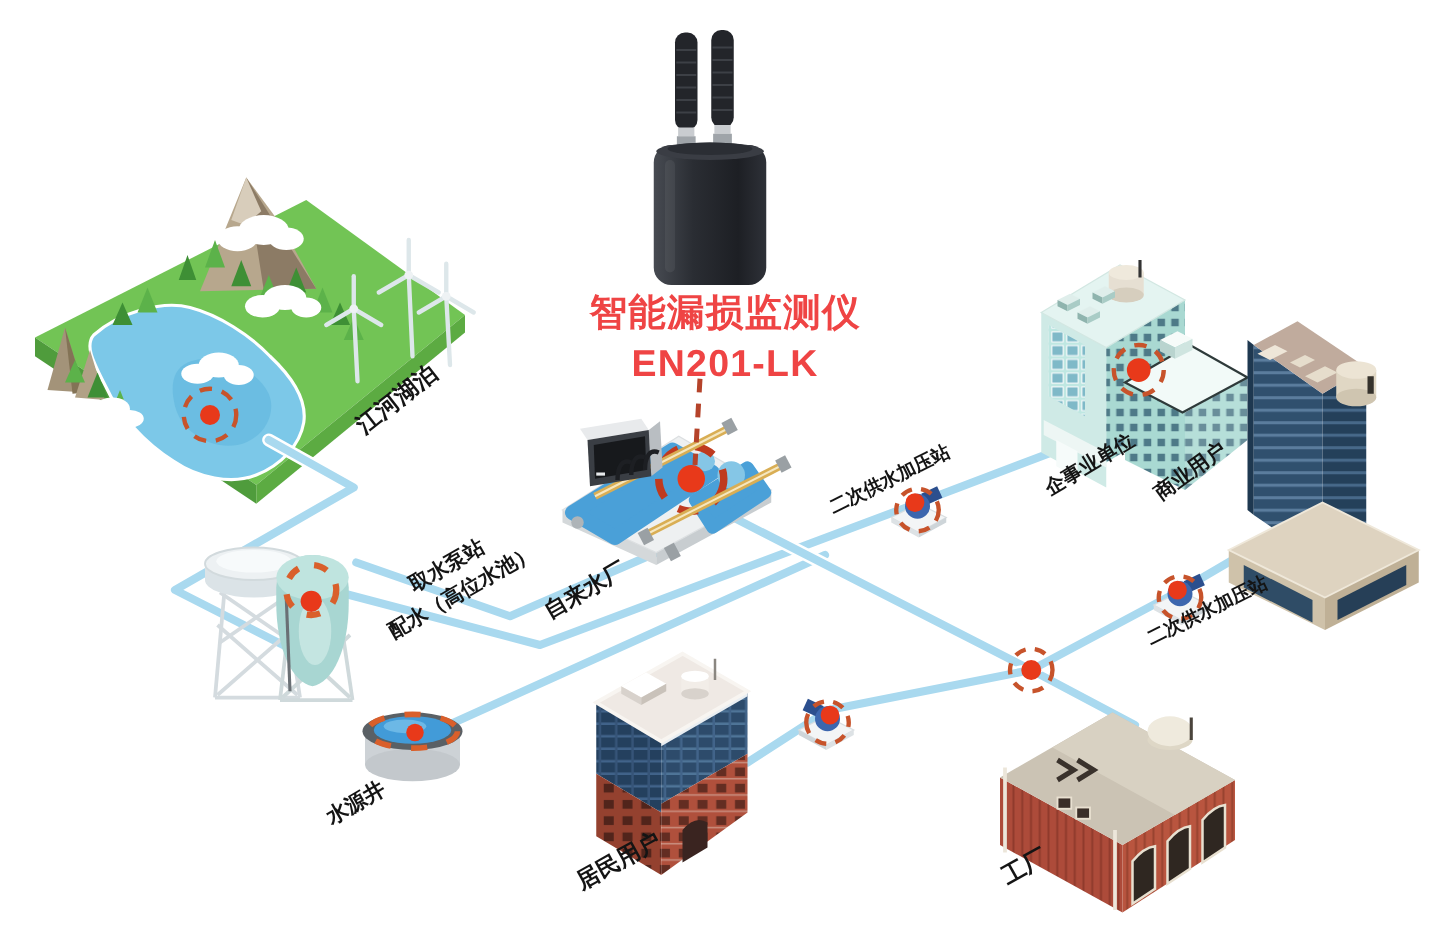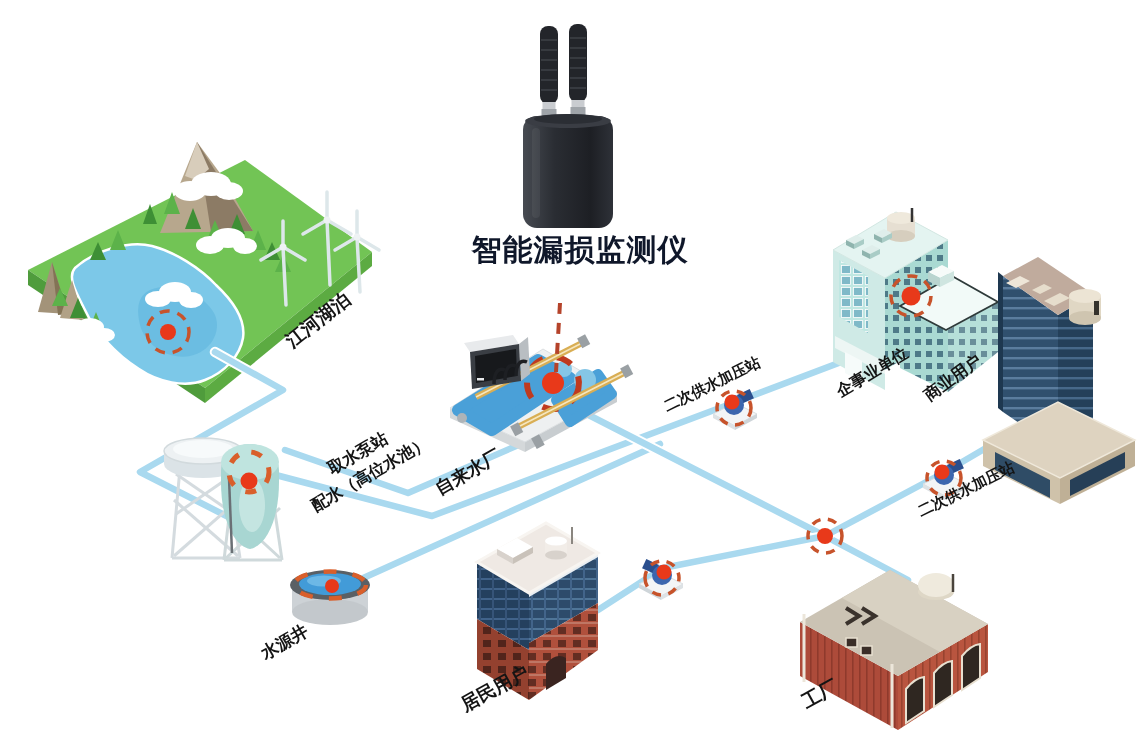--- a/index.html
+++ b/index.html
@@ -3,21 +3,21 @@
 <meta charset="utf-8">
 <style>
   html,body{margin:0;padding:0;background:#ffffff;}
   #stage{position:relative;width:1144px;height:744px;overflow:hidden;background:#ffffff;
          font-family:"Liberation Sans","DejaVu Sans",sans-serif;}
   #scene{position:absolute;left:0;top:0;}
   .label{position:absolute;font-weight:700;color:#141414;white-space:nowrap;
          transform:translate(-50%,-50%) rotate(var(--r,-30deg));line-height:1.45;}
   .label .l2{display:block;}
   .title{position:absolute;left:430px;top:230px;width:300px;text-align:center;
-         color:#0f172a;font-weight:600;}
+         color:#ef4444;font-weight:600;}
   .title .t1{font-size:30px;letter-spacing:1px;display:block;}
   .title .t2{font-size:30px;letter-spacing:1px;display:block;margin-top:4px;}
 </style>
 </head>
 <body>
 
 <div id="stage">
 
 <svg id="scene" width="1144" height="744" viewBox="0 0 1144 744">
   <defs>
@@ -399,20 +399,21 @@
       <ellipse cx="568" cy="121" rx="43" ry="7" fill="#3a3d44"></ellipse>
       <ellipse cx="568" cy="119" rx="34" ry="5" fill="#2b2e34"></ellipse>
       <rect x="532" y="128" width="8" height="90" rx="4" fill="#ffffff" opacity="0.06"></rect>
     </g>
   </g>
   <line x1="560" y1="303" x2="556" y2="372" stroke="#b5432a" stroke-width="4" stroke-dasharray="11 9"></line>
 </svg>
 
 <div class="title">
   <span class="t1">智能漏损监测仪</span>
+  <span class="t2">EN201-LK</span>
 </div>
 
 <div class="label" style="left:318px;top:320px;--r:-38deg;font-size:19px;">江河湖泊</div>
 
 <div class="label" style="left:364px;top:464px;--r:-30deg;font-size:16.5px;text-align:center;">
   <span>取水泵站</span>
   <span class="l2">配水（高位水池）</span>
 </div>
 
 <div class="label" style="left:285px;top:643px;--r:-30deg;font-size:17px;">水源井</div>

